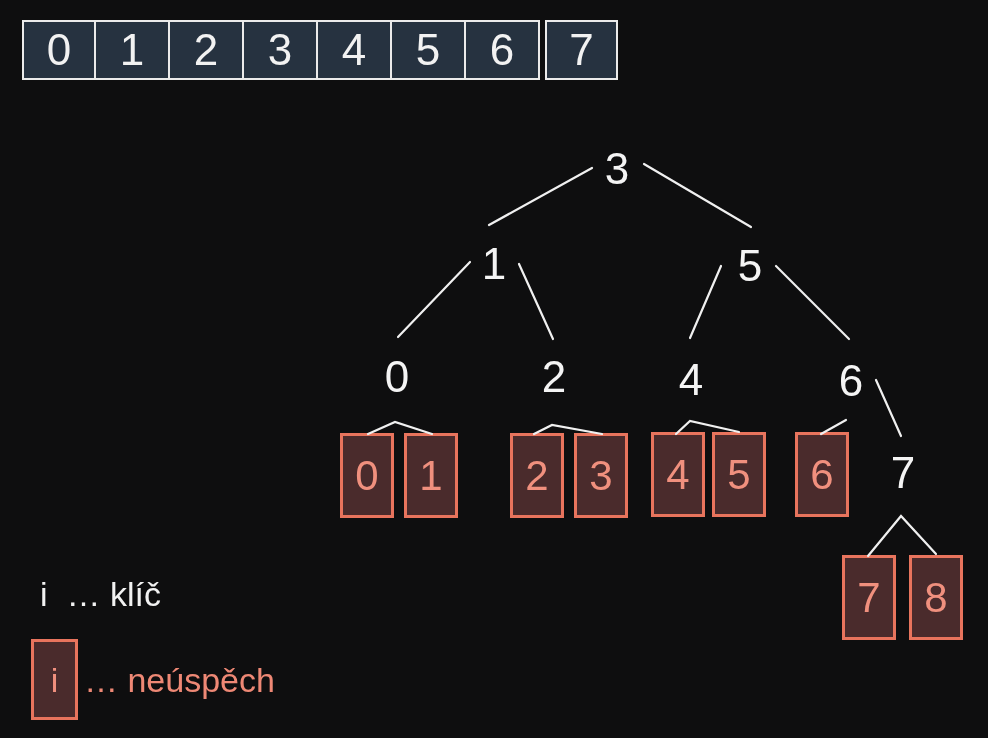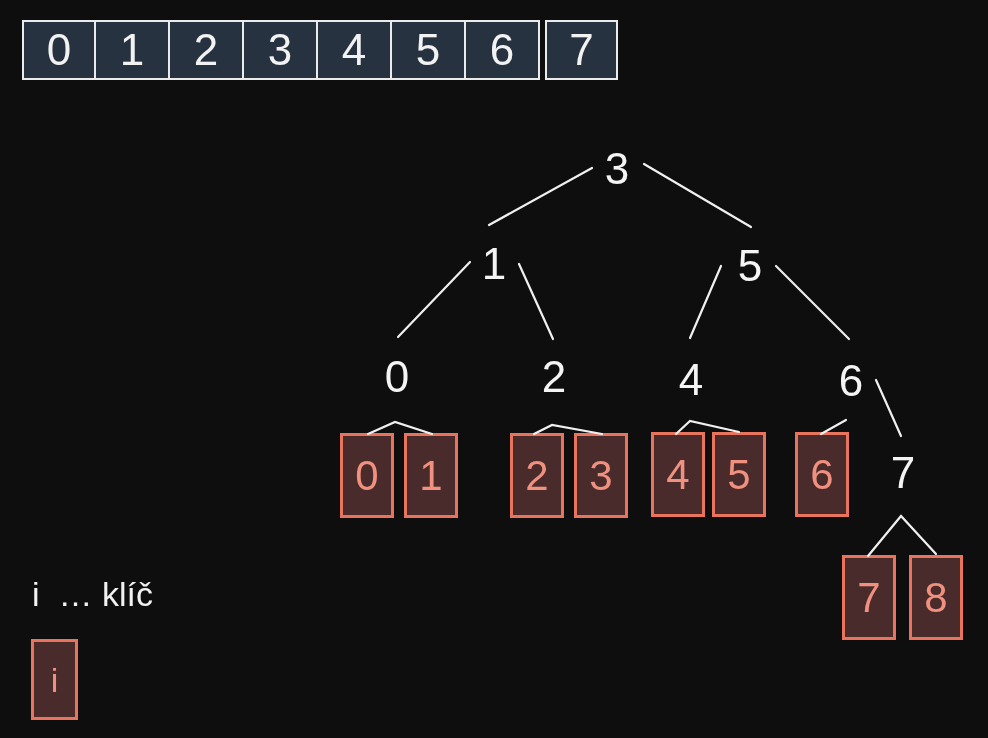--- a/index.html
+++ b/index.html
@@ -40,21 +40,21 @@
     position:absolute; z-index:2;
     box-sizing:border-box; width:54px; height:85px;
     background:#4a2b2c;
     border:3px solid #e8745d;
     display:flex; align-items:center; justify-content:center;
     color:#f0907e; font-size:42px; line-height:1;
   }
 
   
   .legend-key {
-    position:absolute; left:32px; top:577px; z-index:4;
+    position:absolute; left:40px; top:577px; z-index:4;
     color:#f2f2f2; font-size:34px; line-height:1; white-space:pre;
   }
   .legend-fail-box {
     left:31px; top:639px; width:47px; height:81px;
     font-size:34px; z-index:2;
   }
   .legend-fail-caption {
     position:absolute; left:84px; top:663px; z-index:4;
     color:#ee8875; font-size:34px; line-height:1; white-space:pre;
   }
@@ -109,14 +109,15 @@
   <div class="tnode" style="left:397px; top:377px;">0</div>
   <div class="tnode" style="left:554px; top:377px;">2</div>
   <div class="tnode" style="left:691px; top:380px;">4</div>
   <div class="tnode" style="left:851px; top:381px;">6</div>
   <div class="tnode" style="left:903px; top:473px;">7</div>
 
   <div class="legend-key">i  … klíč</div>
   <div class="leaf legend-fail-box">
     <span>i</span>
   </div>
+  <div class="legend-fail-caption">… neúspěch</div>
 
 </div>
 
 </body></html>

